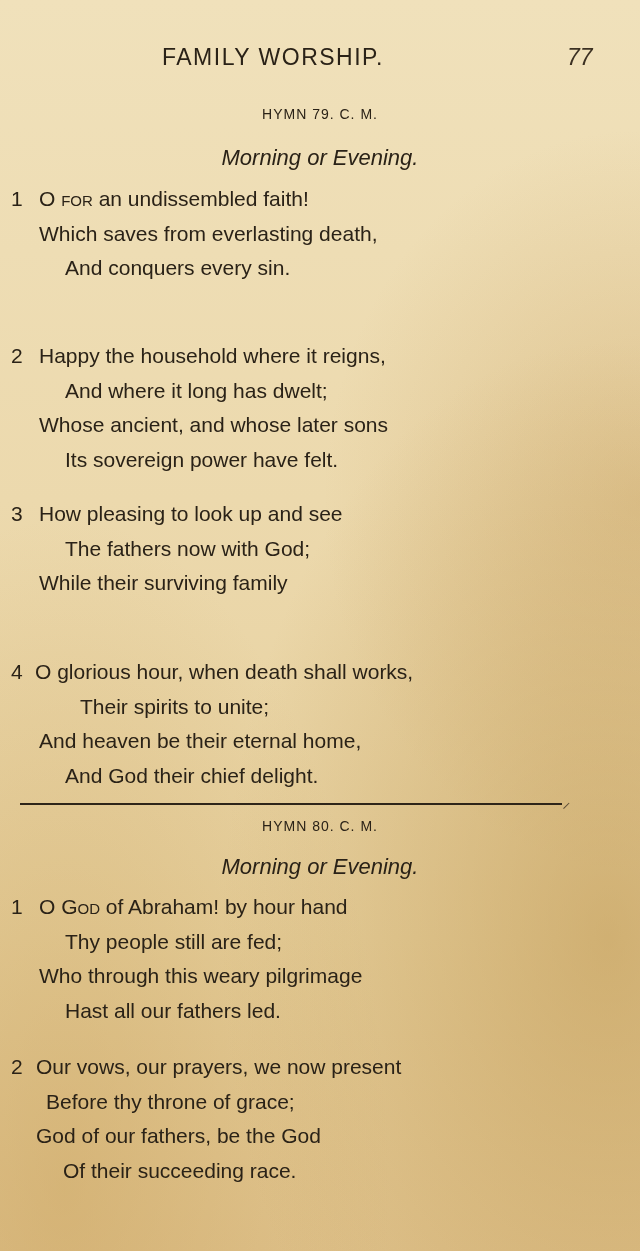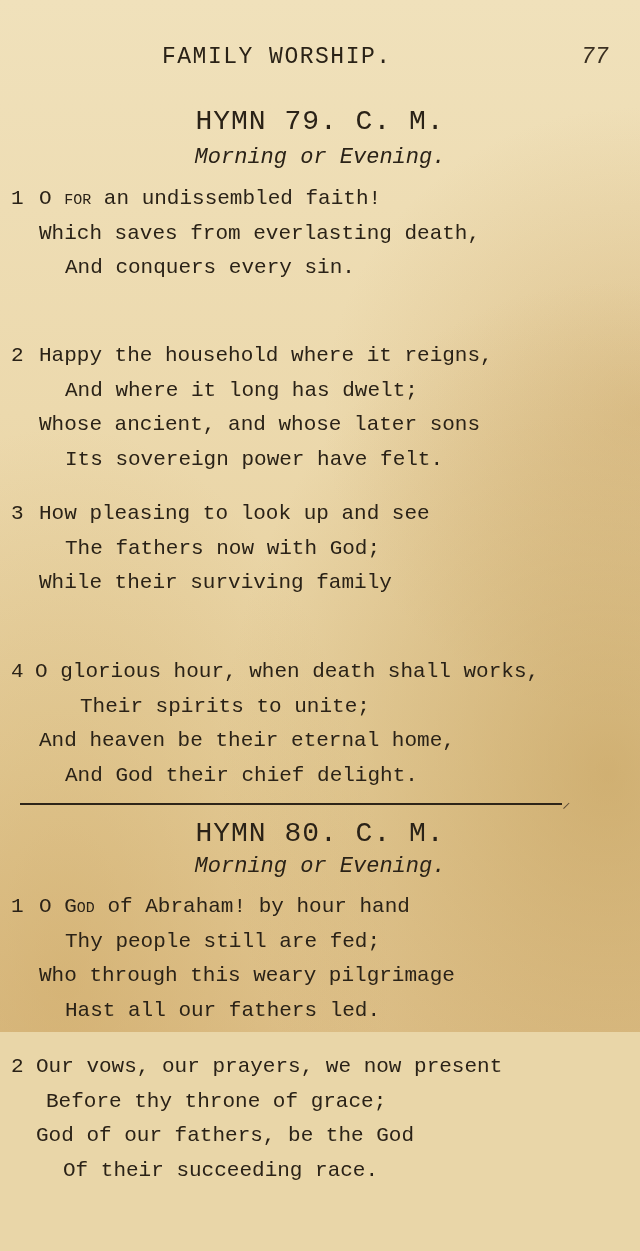--- a/index.html
+++ b/index.html
@@ -5,50 +5,50 @@
     html, body { margin: 0; padding: 0; }
     body {
       width: 640px;
       height: 1251px;
       overflow: hidden;
       background: #e9d6a8;
     }
     .page {
       position: relative;
       width: 640px;
-      height: 1032px;
+      height: 1251px;
       background:
         radial-gradient(ellipse at 95% 75%, rgba(190,150,80,0.55) 0%, rgba(190,150,80,0) 45%),
         radial-gradient(ellipse at 10% 95%, rgba(200,160,90,0.45) 0%, rgba(200,160,90,0) 40%),
         radial-gradient(ellipse at 100% 40%, rgba(200,160,95,0.40) 0%, rgba(200,160,95,0) 35%),
         linear-gradient(180deg, #f0e1bb 0%, #ecd9ad 40%, #e6cf9c 75%, #dfc28c 100%);
-      font-family: Liberation Mono, monospace;
+      font-family: Liberation Sans, sans-serif;
       color: #2a2217;
     }
     .running-head {
       position: absolute;
       top: 44px;
       left: 162px;
       font-size: 23px;
       letter-spacing: 1.5px;
     }
     .page-number {
       position: absolute;
       top: 44px;
-      left: 581px;
+      left: 567px;
       font-size: 23px;
       font-style: italic;
       color: #3b3022;
     }
     .hymn-title {
       position: absolute;
       left: 0;
       width: 640px;
       text-align: center;
-      font-size: 28px;
+      font-size: 14px;
       letter-spacing: 1px;
     }
     .hymn-sub {
       position: absolute;
       left: 0;
       width: 640px;
       text-align: center;
       font-size: 22px;
       font-style: italic;
     }

